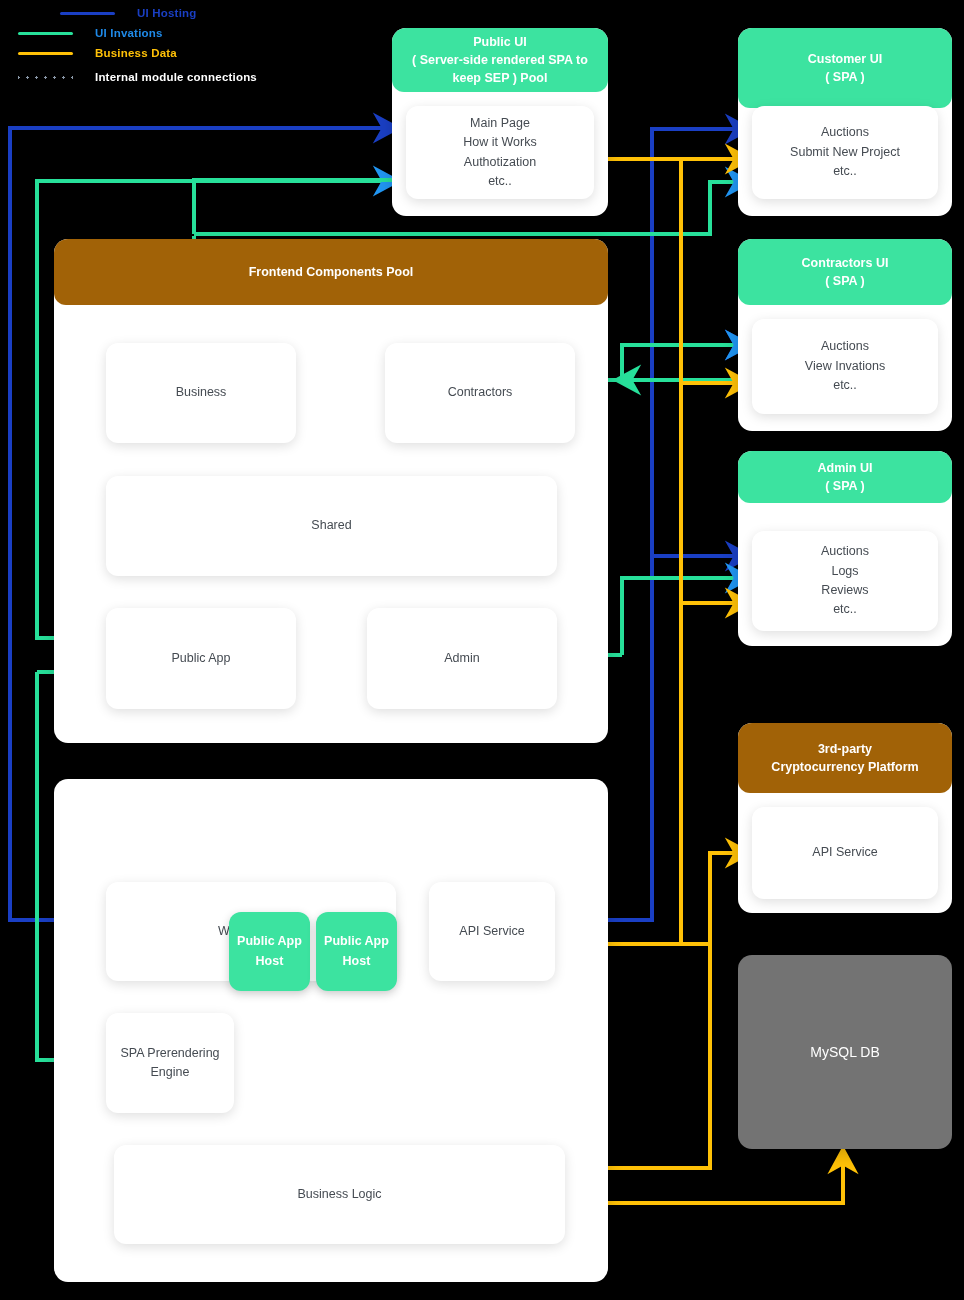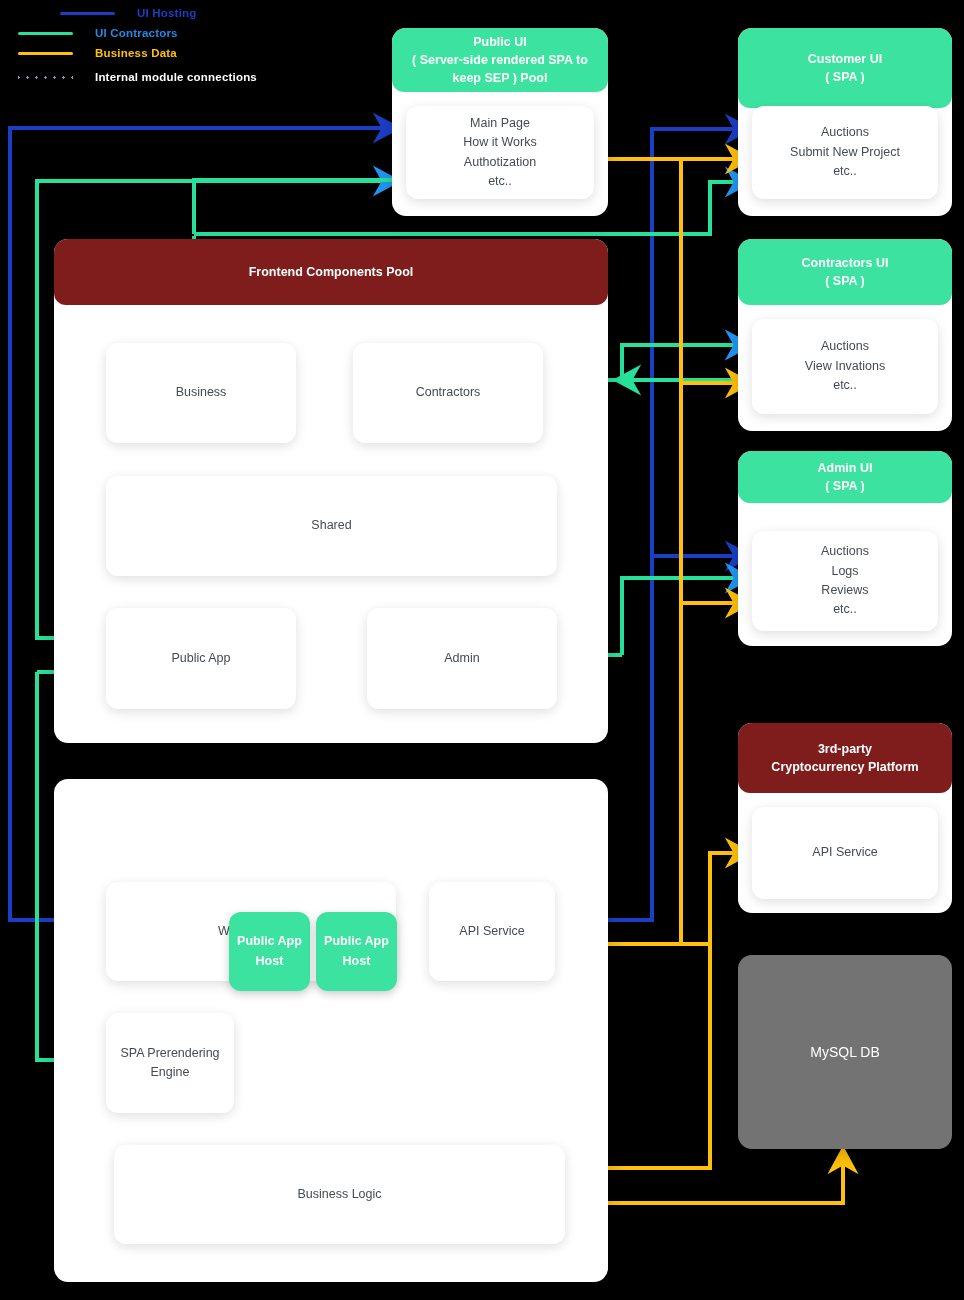--- a/index.html
+++ b/index.html
@@ -19,21 +19,21 @@
   
   #wires{position:absolute;left:0;top:0;width:964px;height:1300px;pointer-events:none;}
 
   
   .panel{position:absolute;background:#fff;border-radius:14px;
          box-shadow:0 5px 16px rgba(0,0,0,.18);overflow:hidden;}
   .panel-head{width:100%;display:flex;align-items:center;justify-content:center;
         text-align:center;color:#fff;font-size:12.5px;font-weight:bold;line-height:1.45;
         border-radius:12px;box-sizing:border-box;padding:6px 10px;}
   .head-green{background:#3ce3a0;}
-  .head-blue{background:#7f1d1d;}
+  .head-blue{background:#a16207;}
   .card{position:absolute;background:#fff;border-radius:12px;
         box-shadow:0 3px 12px rgba(0,0,0,.13);
         display:flex;align-items:center;justify-content:center;text-align:center;
         color:#454b52;font-size:12.5px;line-height:1.55;box-sizing:border-box;}
   .card.green{background:#3ce3a0;color:#fff;font-weight:bold;box-shadow:0 3px 10px rgba(0,0,0,.2);}
   .solidblue{position:absolute;background:#737373;border-radius:14px;
         display:flex;align-items:center;justify-content:center;color:#fff;
         font-size:14px;box-shadow:0 5px 16px rgba(0,0,0,.2);}
 </style>
 </head>
@@ -41,21 +41,21 @@
 
 <div id="stage">
 
   <div class="legend">
     <div class="lg-row" style="top:3px;margin-left:42px;">
       <span class="lg-line" style="background:#1a3fc4;"></span>
       <span class="lg-txt" style="color:#1a3fc4;">UI Hosting</span>
     </div>
     <div class="lg-row" style="top:23px;">
       <span class="lg-line" style="background:#27e09a;"></span>
-      <span class="lg-txt" style="color:#1f8ae8;">UI Contractors</span>
+      <span class="lg-txt" style="color:#1f8ae8;">UI Invations</span>
     </div>
     <div class="lg-row" style="top:43px;">
       <span class="lg-line" style="background:#ffc107;"></span>
       <span class="lg-txt" style="color:#ffc107;">Business Data</span>
     </div>
     <div class="lg-row" style="top:67px;">
       <span class="lg-dot"></span>
       <span class="lg-txt" style="color:#fff;">Internal module connections</span>
     </div>
   </div>
@@ -175,21 +175,21 @@
     <div class="panel-head head-blue" style="height:70px;white-space:pre-line;">3rd-party
 Cryptocurrency Platform</div>
     <div class="card" style="left:14px;top:84px;width:186px;height:92px;">API Service</div>
   </div>
 
   <div class="solidblue" style="left:738px;top:955px;width:214px;height:194px;">MySQL DB</div>
 
   <div class="panel" style="left:54px;top:239px;width:554px;height:504px;">
     <div class="panel-head head-blue" style="height:66px;">Frontend Components Pool</div>
     <div class="card" style="left:52px;top:104px;width:190px;height:100px;">Business</div>
-    <div class="card" style="left:299px;top:104px;width:190px;height:100px;">Contractors</div>
+    <div class="card" style="left:331px;top:104px;width:190px;height:100px;">Contractors</div>
     <div class="card" style="left:52px;top:237px;width:451px;height:100px;">Shared</div>
     <div class="card" style="left:52px;top:369px;width:190px;height:101px;">Public App</div>
     <div class="card" style="left:313px;top:369px;width:190px;height:101px;">Admin</div>
   </div>
 
   <div class="panel" style="left:54px;top:779px;width:554px;height:503px;">
     <div class="card" style="left:52px;top:103px;width:290px;height:99px;">Web Server</div>
     <div class="card green" style="left:175px;top:133px;width:81px;height:79px;white-space:pre-line;">Public App
 Host</div>
     <div class="card green" style="left:262px;top:133px;width:81px;height:79px;white-space:pre-line;">Public App

